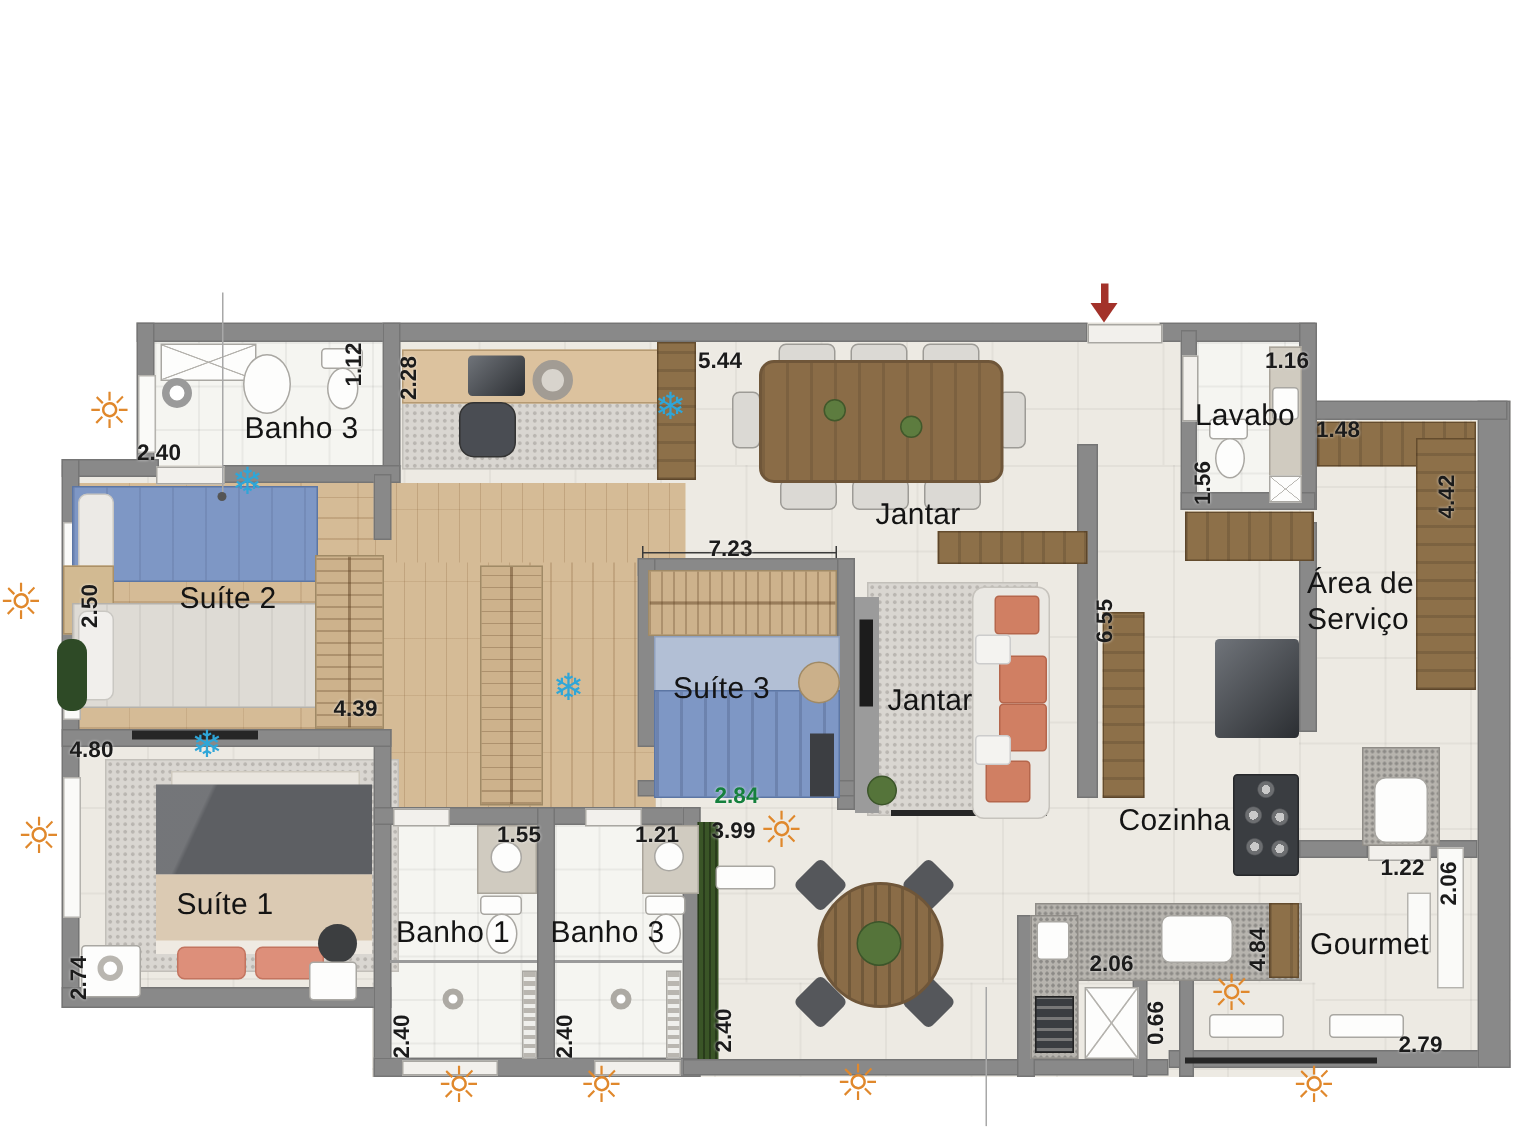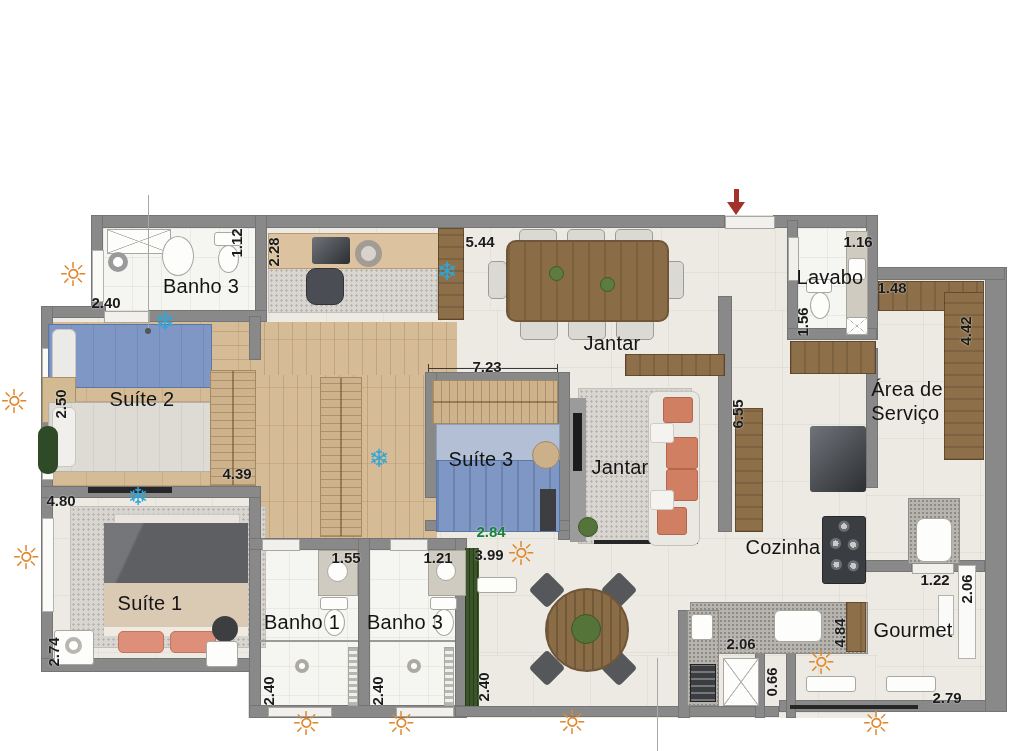--- a/index.html
+++ b/index.html
@@ -265,21 +265,21 @@
     <div class="dline" style="left:557px;top:364px;width:1px;height:8px"></div>
 
     <div class="leader" style="left:148px;top:195px;width:1px;height:135px"></div>
     <div class="abs" style="left:145px;top:328px;width:6px;height:6px;background:#555;border-radius:50%"></div>
     <div class="leader" style="left:657px;top:658px;width:1px;height:93px"></div>
 
     <div class="arrow-stem" style="left:734px;top:189px;width:5px;height:13px"></div>
     <div class="arrow-tip" style="left:727px;top:202px"></div>
 
   <div class="room-label" style="left: 201px; top: 286px;">Banho 3</div>
-      <div class="room-label" style="left: 142px; top: 399px;">Suíte 2</div>
+      <div class="room-label" style="left: 152px; top: 399px;">Suíte 2</div>
       <div class="room-label" style="left: 150px; top: 603px;">Suíte 1</div>
       <div class="room-label" style="left: 302px; top: 622px;">Banho 1</div>
       <div class="room-label" style="left: 405px; top: 622px;">Banho 3</div>
       <div class="room-label" style="left: 481px; top: 459px;">Suíte 3</div>
       <div class="room-label" style="left: 612px; top: 343px;">Jantar</div>
       <div class="room-label" style="left: 620px; top: 467px;">Jantar</div>
       <div class="room-label" style="left: 830px; top: 277px;">Lavabo</div>
       <div class="room-label" style="left: 907px; top: 401px;">Área de
 Serviço</div>
       <div class="room-label" style="left: 783px; top: 547px; text-align: right;">Cozinha</div>

